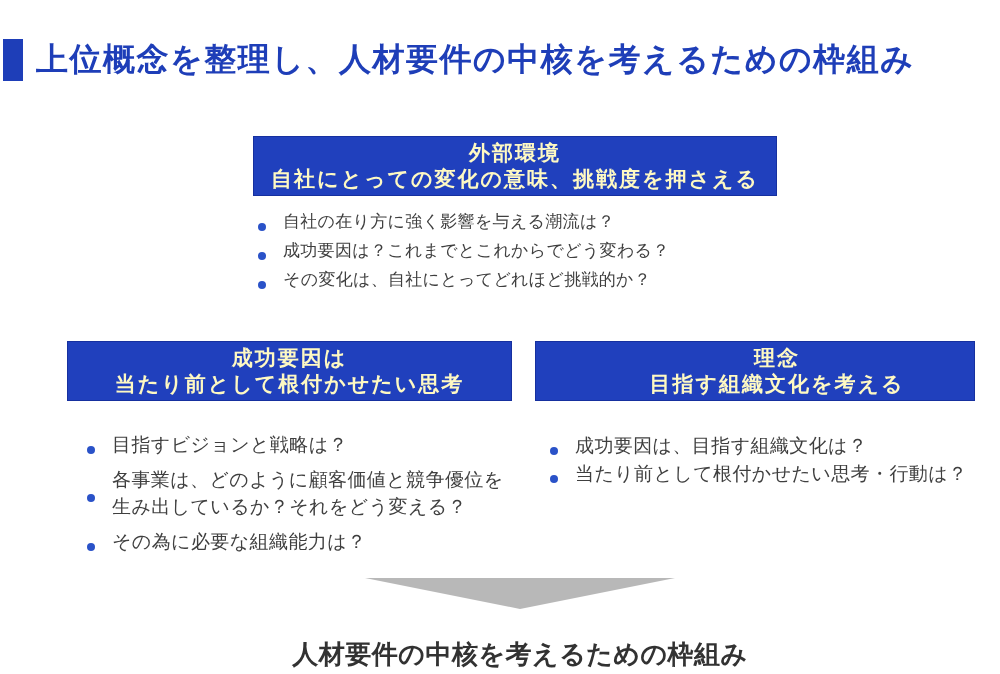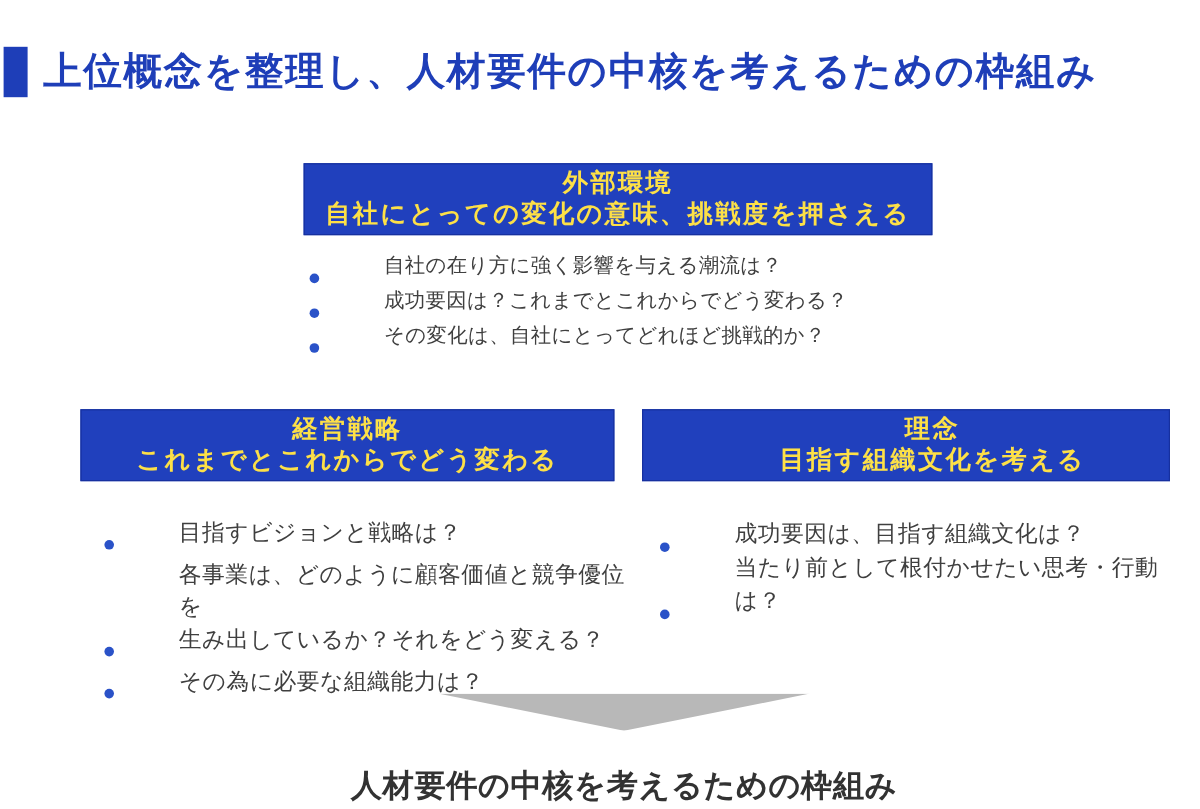--- a/index.html
+++ b/index.html
@@ -42,41 +42,41 @@
     color: var(--title-blue);
     white-space: nowrap;
   }
 
   
   .box {
     position: absolute;
     height: 60px;
     background: var(--primary-blue);
     border: 1px solid var(--box-border);
-    color: #fde047;
+    color: #fef9c3;
     font-weight: bold;
     font-size: 21px;
     letter-spacing: 2px;
     line-height: 26px;
     text-align: center;
     display: flex;
     flex-direction: column;
     justify-content: center;
   }
   .box-external   { left: 253px; top: 117px; width: 524px; }
   .box-strategy   { left: 67px;  top: 322px; width: 445px; }
   .box-philosophy { left: 535px; top: 322px; width: 440px; padding-left: 44px; }
 
   
   .bullets {
     position: absolute;
     list-style: none;
     color: var(--text-dark);
   }
-  .bullet-item { display: flex; align-items: flex-end; gap: 37px; }
+  .bullet-item { display: flex; align-items: center; }
   .dot {
     flex: none;
     width: 8px; height: 8px;
     border-radius: 50%;
     background: var(--bullet-blue);
     margin-top: 10px;
     margin-right: 17px;
   }
   .li-text { white-space: pre-line; }
 
@@ -137,22 +137,22 @@
       <span class="dot"></span>
       <span class="li-text">成功要因は？これまでとこれからでどう変わる？</span>
     </li>
     <li class="bullet-item">
       <span class="dot"></span>
       <span class="li-text">その変化は、自社にとってどれほど挑戦的か？</span>
     </li>
   </ul>
 
   <section class="box box-strategy">
-    <div class="box-heading">経営戦略</div>
-    <div class="box-subheading">これまでとこれからでどう変わる</div>
+    <div class="box-heading">成功要因は</div>
+    <div class="box-subheading">当たり前として根付かせたい思考</div>
   </section>
 
   <ul class="bullets bullets-strategy">
     <li class="bullet-item">
       <span class="dot"></span>
       <span class="li-text">目指すビジョンと戦略は？</span>
     </li>
     <li class="bullet-item">
       <span class="dot"></span>
       <span class="li-text">各事業は、どのように顧客価値と競争優位を

